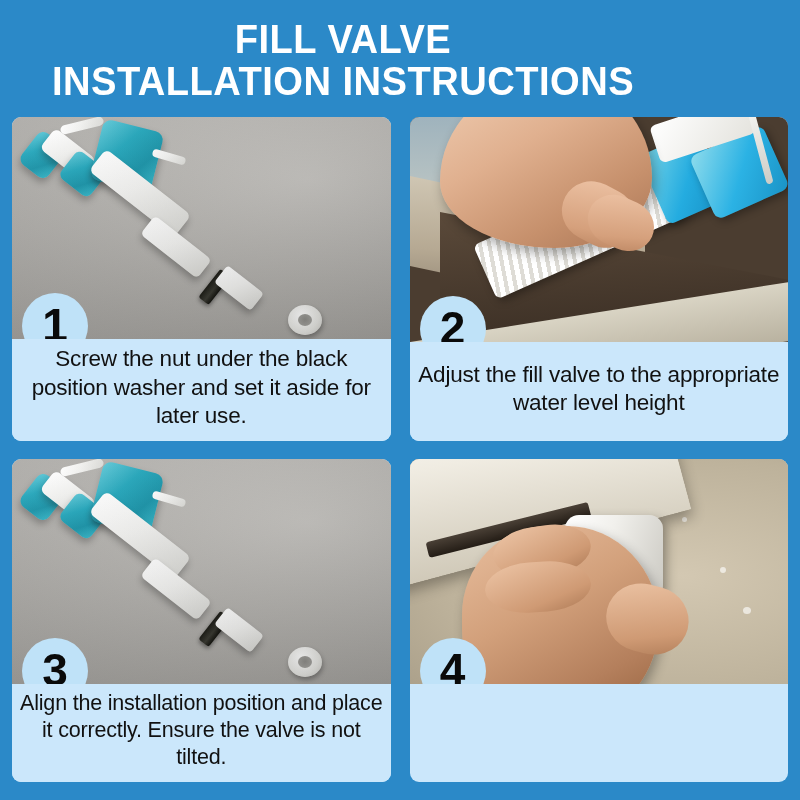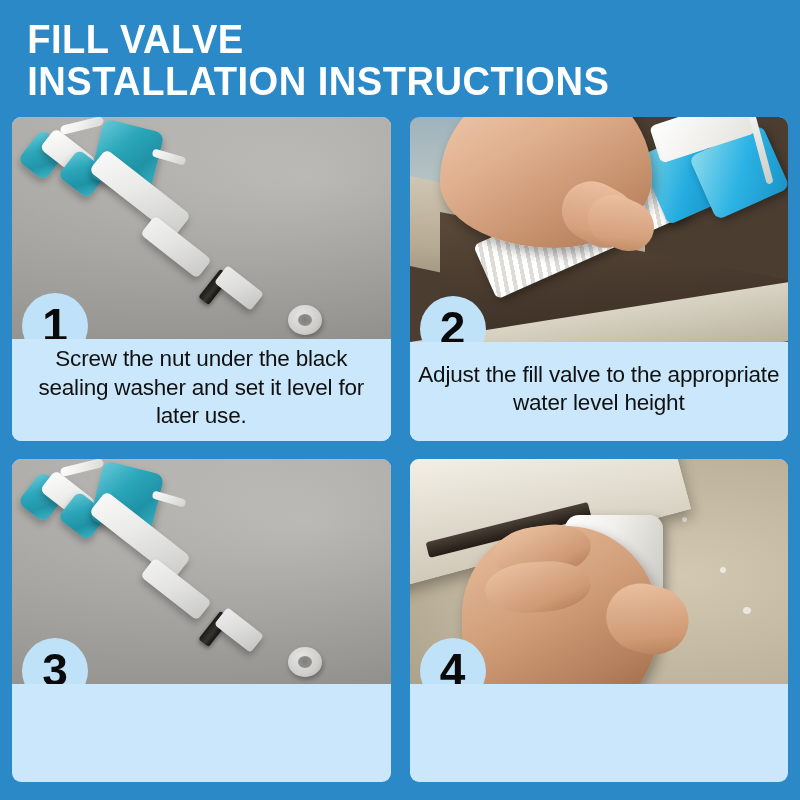--- a/index.html
+++ b/index.html
@@ -6,22 +6,22 @@
   html,body { width:800px; height:800px; }
   body {
     background:#2b89c8;
     font-family:"Liberation Sans", sans-serif;
     overflow:hidden;
   }
   .page { position:relative; width:800px; height:800px; background:#2b89c8; }
 
   
   .title {
-    position:absolute; left:4px; top:18px; width:664px;
-    color:#ffffff;
+    position:absolute; left:11px; top:18px; width:664px;
+    text-align:center; color:#ffffff;
     font-family:"Liberation Sans Narrow","Liberation Sans",sans-serif;
     font-weight:700; letter-spacing:0.5px;
     line-height:1.03;
   }
   .title .l1 { display:block; font-size:41px; transform:scaleX(0.93); }
   .title .l2 { display:block; font-size:41px; transform:scaleX(0.93); }
 
   
   .grid {
     position:absolute; left:12px; top:117px;
@@ -237,21 +237,21 @@
             <div class="washer" style="left:196px;top:152px;transform:rotate(38deg);"></div>
             <div class="vp white shadowed" style="left:204px;top:160px;width:46px;height:22px;border-radius:4px;transform:rotate(38deg);"></div>
             <div class="nut" style="left:276px;top:188px;"></div>
           </div>
         </div>
         <div class="badge">
           <span>1</span>
         </div>
       </div>
       <div class="caption">
-        <p>Screw the nut under the black sealing washer and set it level for later use.</p>
+        <p>Screw the nut under the black position washer and set it aside for later use.</p>
       </div>
     </div>
 
     <div class="card">
       <div class="photo">
         <div class="photo-inner bg-tank2">
           <div class="t2-wall"></div>
           <div class="t2-rim"></div>
           <div class="t2-inside"></div>
           <div class="t2-front"></div>
@@ -289,20 +289,23 @@
             <div class="vp white shadowed" style="left:128px;top:118px;width:72px;height:24px;border-radius:5px;transform:rotate(38deg);"></div>
             <div class="washer" style="left:196px;top:152px;transform:rotate(38deg);"></div>
             <div class="vp white shadowed" style="left:204px;top:160px;width:46px;height:22px;border-radius:4px;transform:rotate(38deg);"></div>
             <div class="nut" style="left:276px;top:188px;"></div>
           </div>
         </div>
         <div class="badge">
           <span>3</span>
         </div>
       </div>
+      <div class="caption cap-sm">
+        <p>Align the installation position and place it correctly. Ensure the valve is not tilted.</p>
+      </div>
     </div>
 
     <div class="card">
       <div class="photo">
         <div class="photo-inner bg-tank4">
           <div class="t4-porcelain-wall"></div>
           <div class="t4-speck" style="left:62%;top:18%;width:7px;height:6px;"></div>
           <div class="t4-speck" style="left:72%;top:26%;width:5px;height:5px;"></div>
           <div class="t4-speck" style="left:82%;top:48%;width:6px;height:6px;"></div>
           <div class="t4-speck" style="left:88%;top:66%;width:8px;height:7px;"></div>

